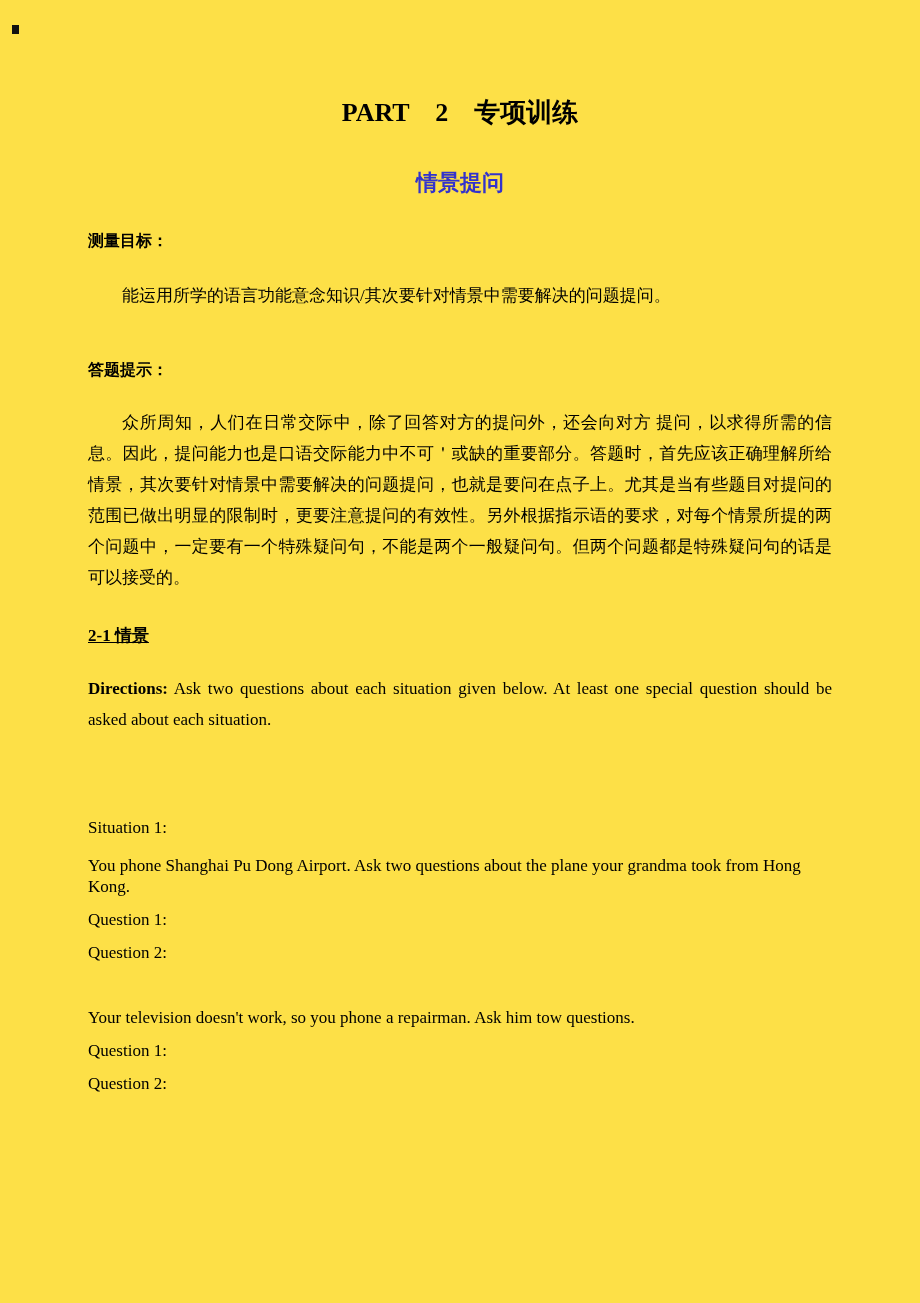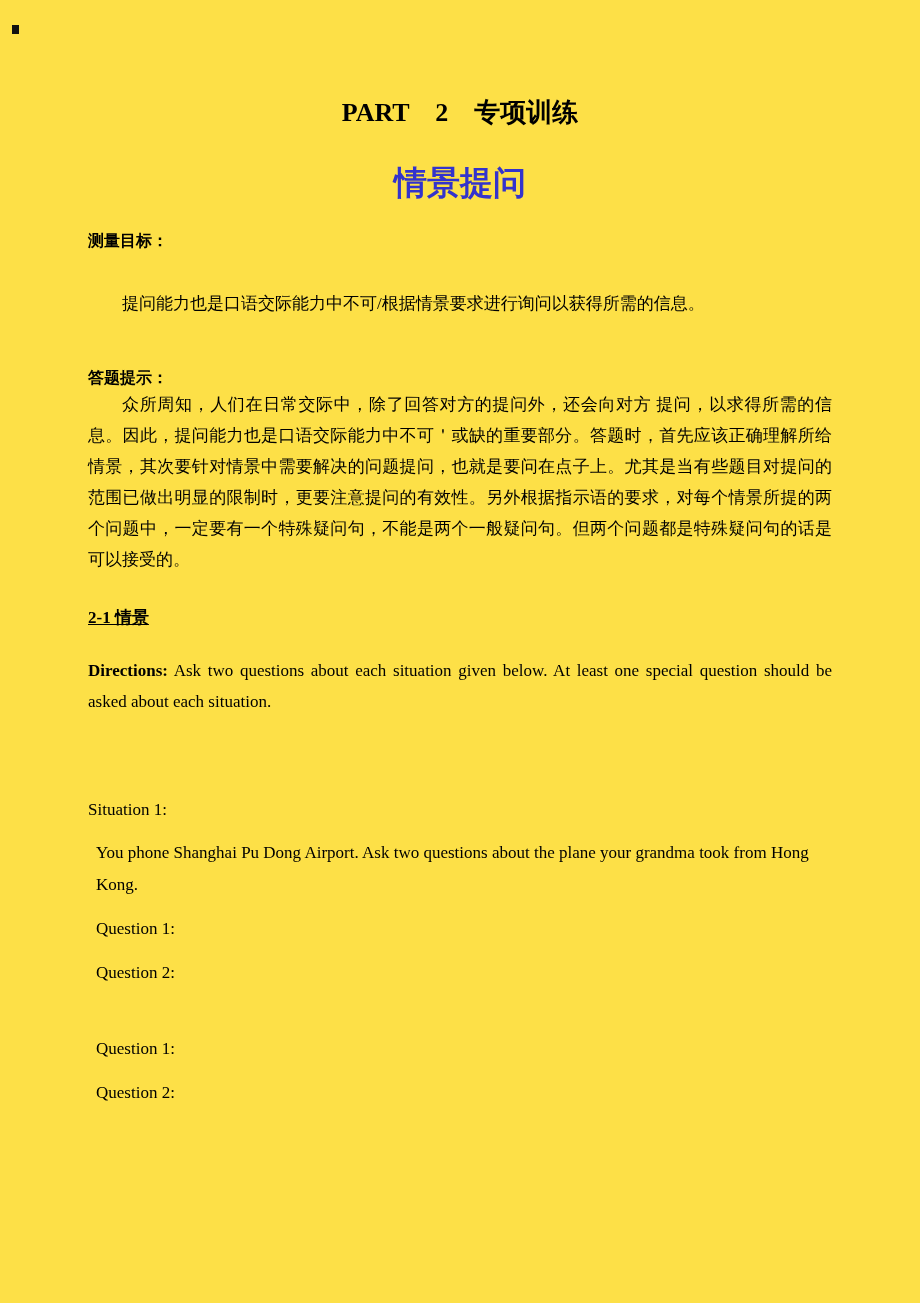--- a/index.html
+++ b/index.html
@@ -31,34 +31,34 @@
     margin: 0 0 40px 0;
     text-align: center;
     font-size: 26px;
     line-height: 30px;
     font-weight: bold;
     font-family: "Liberation Serif", serif;
   }
   .subtitle {
     margin: 0 0 32px 0;
     text-align: center;
-    font-size: 33px;
+    font-size: 22px;
     line-height: 30px;
     font-weight: bold;
     font-family: "Liberation Sans", sans-serif;
   }
   .heading {
     margin: 0;
     font-family: "Liberation Sans", sans-serif;
     font-weight: bold;
     font-size: 16px;
     line-height: 22px;
   }
-  .heading.goal { margin-bottom: 36px; }
-  .heading.tips { }
+  .heading.goal { margin-bottom: 28px; }
+  .heading.tips { margin-bottom: 26px; }
   .para {
     margin: 0;
     line-height: 31px;
     text-align: justify;
   }
   .indent2 { text-indent: 2em; }
   .goal-body { margin-bottom: 48px; }
   .tips-body { margin-bottom: 32px; }
   .sub-section {
     margin: 16px 0 26px 0;
@@ -67,54 +67,55 @@
     line-height: 22px;
   }
   .sub-section .u { text-decoration: underline; }
   .directions { margin-bottom: 77px; }
   .sit-label {
     margin: 0 0 12px 0;
     font-weight: normal;
     line-height: 31px;
   }
   .sit-line {
-    margin: 0 0 12px 8px;
-    line-height: 32px;
+    margin: 0 0 12px 0;
+    line-height: 21px;
   }
   .sit-block { margin-bottom: 44px; }
   b { font-weight: bold; }
 </style>
 </head>
 <body>
 
 <div class="page">
 
   <div class="stray-mark"></div>
 
   <h1 class="title">PART　2　专项训练</h1>
 
   <h2 class="subtitle" style="color: rgb(51, 51, 204);">情景提问</h2>
 
   <p class="heading goal">测量目标：</p>
 
-  <p class="para indent2 goal-body">提问能力也是口语交际能力中不可/根据情景要求进行询问以获得所需的信息。</p>
+  <p class="para indent2 goal-body">能运用所学的语言功能意念知识/其次要针对情景中需要解决的问题提问。</p>
 
   <p class="heading tips">答题提示：</p>
 
   <p class="para indent2 tips-body">众所周知，人们在日常交际中，除了回答对方的提问外，还会向对方 提问，以求得所需的信息。因此，提问能力也是口语交际能力中不可＇或缺的重要部分。答题时，首先应该正确理解所给情景，其次要针对情景中需要解决的问题提问，也就是要问在点子上。尤其是当有些题目对提问的范围已做出明显的限制时，更要注意提问的有效性。另外根据指示语的要求，对每个情景所提的两个问题中，一定要有一个特殊疑问句，不能是两个一般疑问句。但两个问题都是特殊疑问句的话是可以接受的。</p>
 
   <p class="sub-section"><span class="u">2-1 情景</span></p>
 
   <p class="para directions"><b>Directions:</b><span> Ask two questions about each situation given below. At least one special question should be asked about each situation.</span></p>
 
   <div class="sit-block">
     <p class="sit-label">Situation 1:</p>
     <p class="sit-line">You phone Shanghai Pu Dong Airport. Ask two questions about the plane your grandma took from Hong Kong.</p>
     <p class="sit-line">Question 1:</p>
     <p class="sit-line">Question 2:</p>
   </div>
 
   <div class="sit-block">
+    <p class="sit-line">Your television doesn't work, so you phone a repairman. Ask him tow questions.</p>
     <p class="sit-line">Question 1:</p>
     <p class="sit-line">Question 2:</p>
   </div>
 
 </div>
 
 </body></html>

